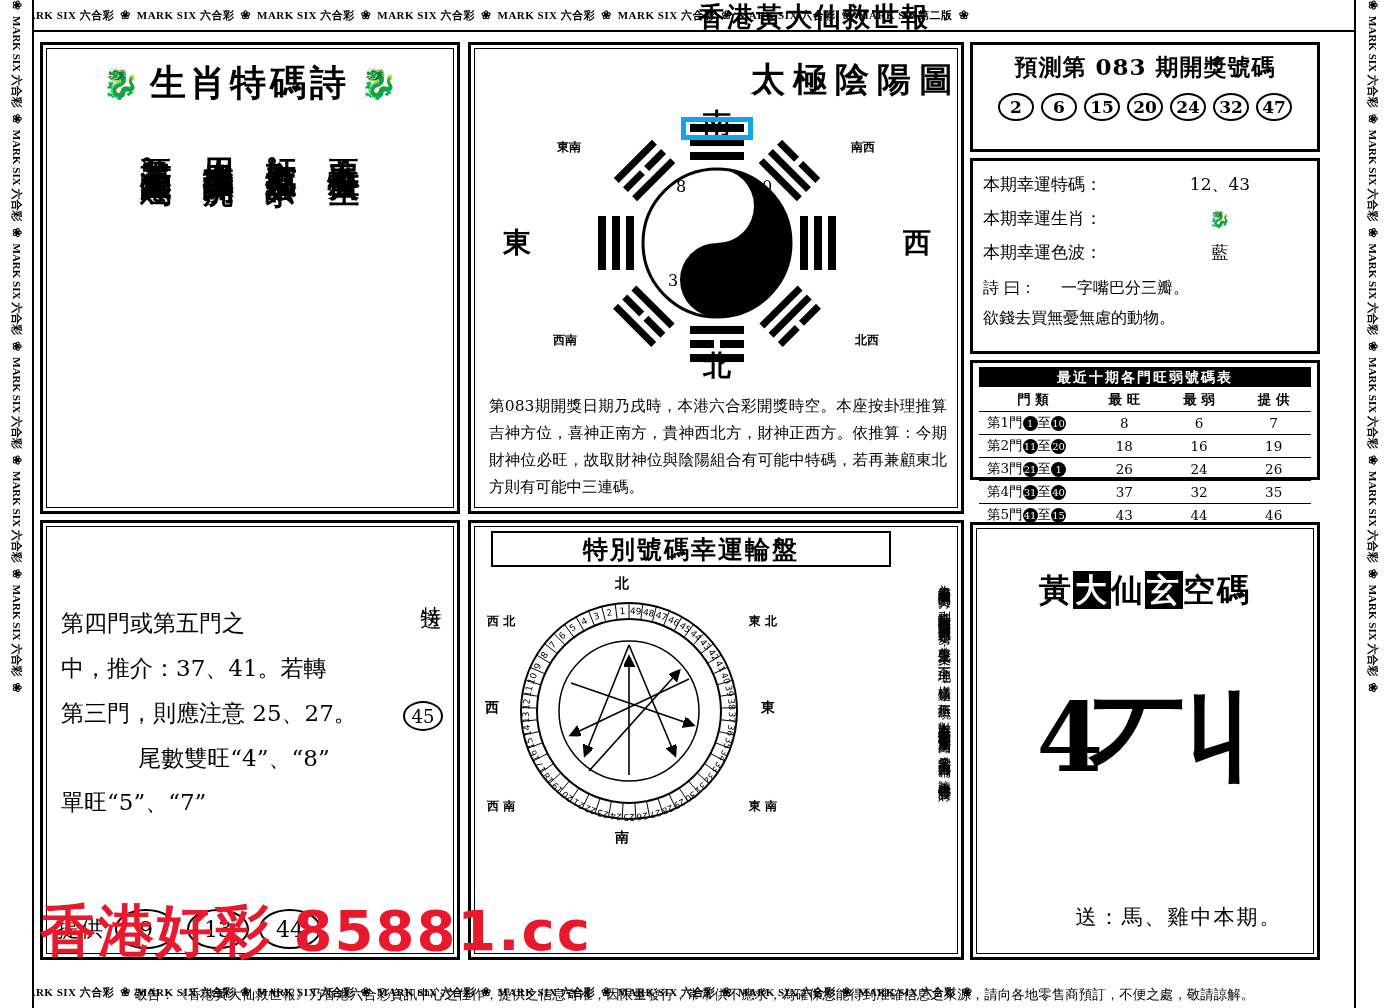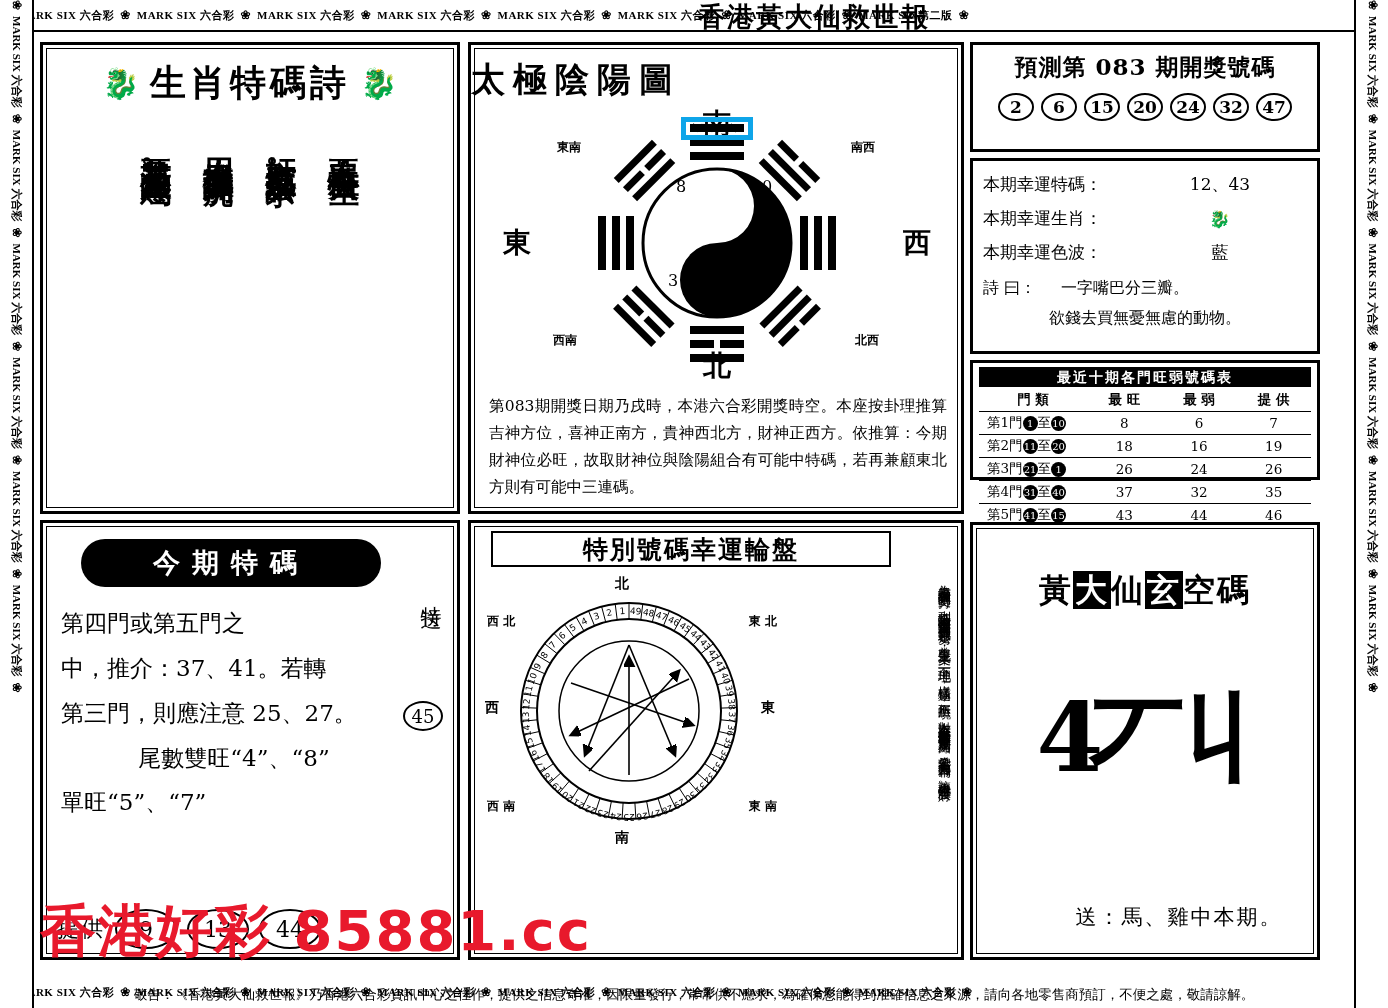--- a/index.html
+++ b/index.html
@@ -75,21 +75,21 @@
   .poem-col {
     writing-mode:vertical-rl; text-orientation:upright;
     font-family:"DejaVu Serif", serif; font-weight:bold;
     font-size:31px; line-height:1.18; letter-spacing:3px;
     height:360px;
   }
 
   
   #p-taiji { left:468px; top:42px; width:496px; height:472px; }
   .taiji-title {
-    position:absolute; top:12px; left:0; width:100%; text-align:left;
+    position:absolute; top:12px; left:0; width:100%; text-align:right;
     font-family:"DejaVu Serif", serif; font-weight:bold;
     font-size:34px; letter-spacing:8px;
   }
   .bagua-wrap { position:absolute; top:58px; left:26px; width:440px; height:280px; }
   .bagua-center {
     position:absolute; left:50%; top:50%; transform:translate(-50%,-50%);
     width:250px; height:250px;
   }
   .lbl { position:absolute; font-family:"DejaVu Serif", serif; font-weight:bold; }
   .lbl-n { font-size:28px; left:50%; top:2px; transform:translateX(-50%); }
@@ -122,21 +122,21 @@
 
   
   #p-lucky { left:970px; top:158px; width:350px; height:196px; }
   .lucky-rows { position:absolute; inset:12px 10px; font-family:"DejaVu Serif", serif; }
   .lrow { display:flex; align-items:center; font-size:17px; margin-bottom:11px; }
   .lrow .lk { width:150px; }
   .lrow .lv { flex:1; text-align:center; font-size:17px; }
   .lpoem { font-size:16px; margin-top:6px; line-height:1.6; }
   .lpoem .l1 { display:flex; }
   .lpoem .l1 .lk { width:78px; }
-  .lpoem .l2 { text-align:center; margin-top:4px; }
+  .lpoem .l2 { margin-top:4px; }
   .zodiac-mark { font-size:20px; }
 
   
   #p-table { left:970px; top:360px; width:350px; height:120px; }
   .tbl-title {
     position:absolute; top:4px; left:6px; right:6px; height:20px;
     background:#000; color:#fff; text-align:center;
     font-family:"DejaVu Serif", serif; font-weight:bold; font-size:14px;
     line-height:20px; letter-spacing:2px;
   }
@@ -493,21 +493,20 @@
           <td>43</td>
           <td>44</td>
           <td>46</td>
         </tr>
       </tbody>
     </table>
   </div>
 
   <div class="panel" id="p-special">
     <div class="panel-inner"></div>
-    <div class="pill">今期特碼</div>
     <div class="side-give">特送</div>
     <div class="circle45">45</div>
     <div class="sp-lines">
       <div>第四門或第五門之</div>
       <div>中，推介：37、41。若轉</div>
       <div>第三門，則應注意 25、27。</div>
       <div class="c">尾數雙旺“4”、“8”</div>
       <div>單旺“5”、“7”</div>
     </div>
     <div class="sp-ovals">

